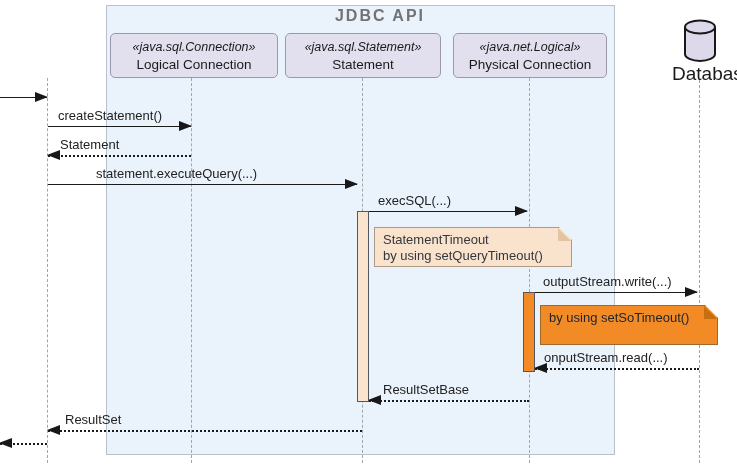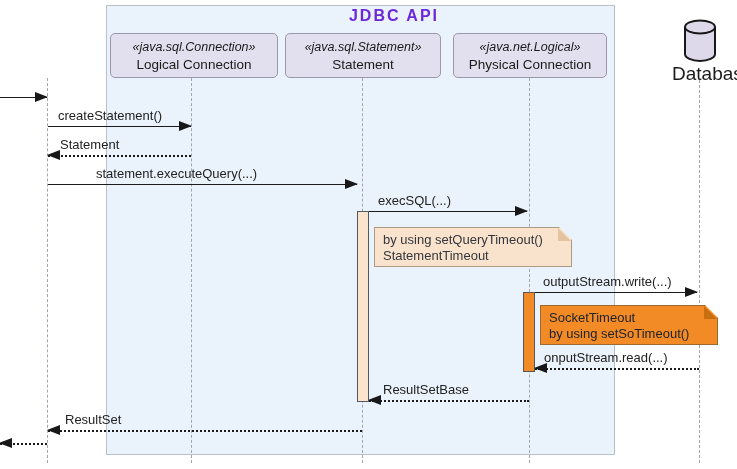--- a/index.html
+++ b/index.html
@@ -2,22 +2,22 @@
 <html><head>
 <meta charset="utf-8">
 <style>
   html,body{margin:0;padding:0;background:#ffffff;}
   .stage{position:relative;width:737px;height:469px;background:#ffffff;overflow:hidden;
          font-family:"Liberation Sans", sans-serif;color:#1a1a1a;}
 
   
   .frame{position:absolute;left:106px;top:5px;width:509px;height:450px;
          background:#EAF2FB;border:1px solid #B7C1CD;box-sizing:border-box;}
-  .frame-title{position:absolute;left:116px;top:7px;width:556px;text-align:center;
-         font-weight:bold;font-size:16px;letter-spacing:2px;color:#6d28d9;}
+  .frame-title{position:absolute;left:102px;top:7px;width:556px;text-align:center;
+         font-weight:bold;font-size:16px;letter-spacing:2px;color:#737373;}
 
   
   .pbox{position:absolute;top:33px;height:45px;background:#E2DFEE;border:1px solid #9C97AD;
         border-radius:5px;box-sizing:border-box;display:flex;flex-direction:column;
         justify-content:center;align-items:center;line-height:17px;}
   .stereo{font-style:italic;font-size:12.5px;}
   .pname{font-size:13.5px;}
 
   
   .lifeline{position:absolute;width:0;border-left:1px dashed #A0A6AD;}
@@ -141,23 +141,22 @@
     <div class="ah l"></div>
   </div>
 
   <div class="msg" style="left:0px;top:443px;width:47px;">
     <div class="line dot"></div>
     <div class="ah l"></div>
   </div>
 
   <div class="note n1" style="left:374px;top:227px;width:198px;height:40px;">
     <div class="fold f1"></div>
+    <div>StatementTimeout</div>
     <div>by using setQueryTimeout()</div>
-    <div>StatementTimeout</div>
   </div>
 
   <div class="note n2" style="left:540px;top:305px;width:178px;height:40px;">
     <div class="fold f2"></div>
-    <div>SocketTimeout</div>
     <div>by using setSoTimeout()</div>
   </div>
 
 </div>
 
 </body></html>

